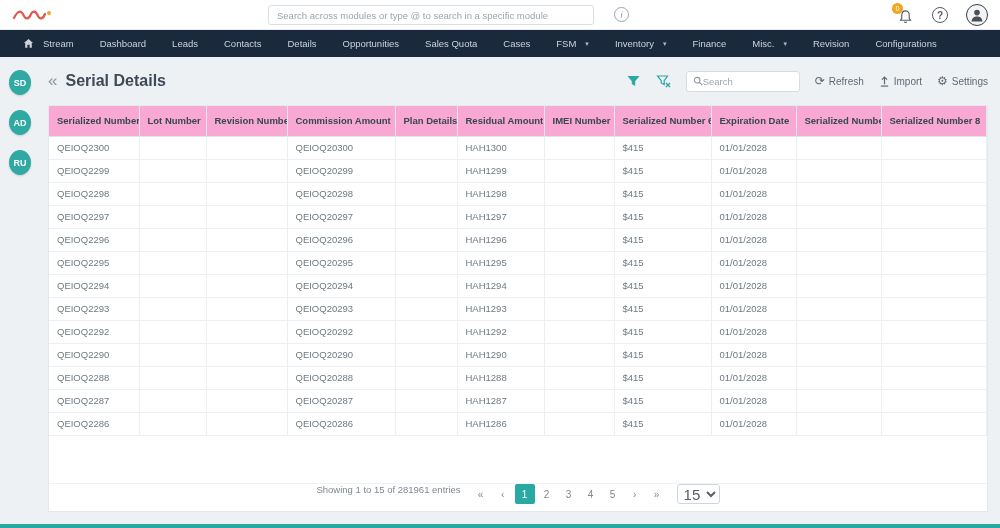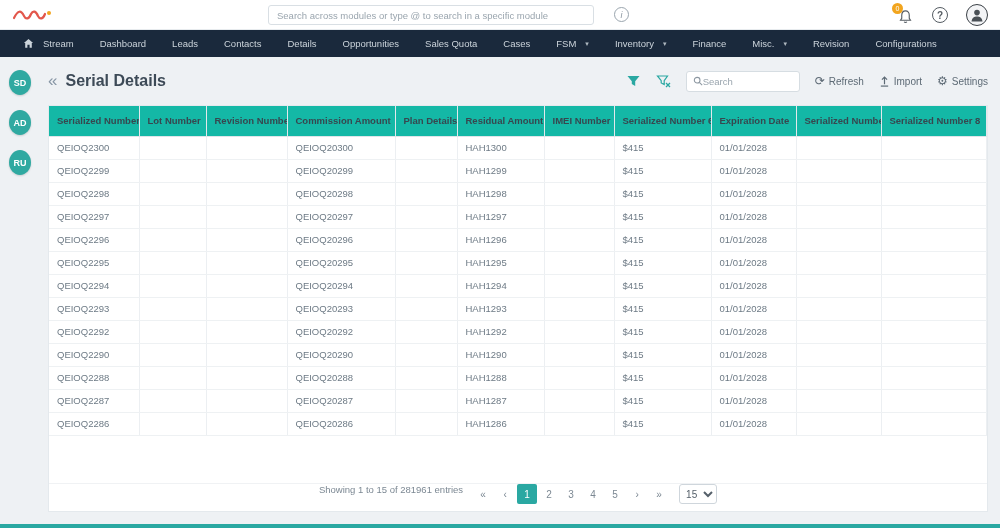--- a/index.html
+++ b/index.html
@@ -41,29 +41,29 @@
   .mini-search { width:114px; height:21px; border:1px solid #d6dde2; border-radius:3px; background:#fff; display:flex; align-items:center; padding:0 6px; }
   .mini-search svg { width:10px; height:10px; flex:none; }
   .mini-search input { border:none; outline:none; width:100%; font-size:9.5px; color:#5c6670; }
   .mini-search input::placeholder { color:#9aa5ae; }
   .tool-btn { display:flex; align-items:center; gap:4px; color:#5d6a75; font-size:10px; cursor:pointer; background:none; border:none; }
   .tool-btn .glyph { font-size:12px; color:#5d6a75; }
 
   
   .card { background:#fff; border:1px solid #e4e9ed; margin-left:8px; flex:1; display:flex; flex-direction:column; overflow:hidden; margin-bottom:12px; }
   table { border-collapse:collapse; table-layout:fixed; width:100%; }
-  th { font-size:9.5px; font-weight:bold; color:#37474f; text-align:left; padding:0 8px; height:30px; border-right:1px solid #e3e8ec; border-bottom:1px solid #dfe5e9; background:#14b8a6; white-space:nowrap; overflow:hidden; cursor:pointer; }
+  th { font-size:9.5px; font-weight:bold; color:#37474f; text-align:left; padding:0 8px; height:30px; border-right:1px solid #e3e8ec; border-bottom:1px solid #dfe5e9; background:#f9a8d4; white-space:nowrap; overflow:hidden; cursor:pointer; }
   td { font-size:9.5px; color:#6d7a85; padding:0 8px; height:23px; border-right:1px solid #eceff2; border-bottom:1px solid #eef1f3; white-space:nowrap; overflow:hidden; }
   tbody tr { cursor:pointer; }
 
   .card-footer { margin-top:auto; height:28px; display:flex; align-items:flex-start; justify-content:center; gap:10px; font-size:9.5px; color:#7c8893; border-top:1px solid #f0f2f4; }
   .pagination { display:flex; align-items:center; gap:2px; }
   .pg { width:20px; height:20px; border:none; background:transparent; color:#7c8893; font-size:10px; cursor:pointer; border-radius:2px; }
   .pg.active { background:#2aa8a2; color:#fff; }
-  .size-select { height:20px; border:1px solid #cfd6dc; border-radius:3px; font-size:10px; color:#55606a; background:#fff; padding:0 2px; cursor:pointer; }
+  .size-select { height:20px; border:1px solid #cfd6dc; border-radius:3px; font-size:15px; color:#55606a; background:#fff; padding:0 2px; cursor:pointer; }
 
   .bottom-strip { position:absolute; bottom:0; left:0; width:1000px; height:4px; background:#2aa8a2; }
 </style>
 </head>
 <body>
 
 <header class="topbar">
   <div class="logo">
     <svg viewBox="0 0 42 14">
       <path d="M2 10 C6 2, 9 2, 12 8 C14 12, 17 11, 19 6 C21 2, 24 3, 26 8 C28 12, 31 11, 33 6" stroke="#e2574c" stroke-width="2.2" fill="none" stroke-linecap="round"></path>

